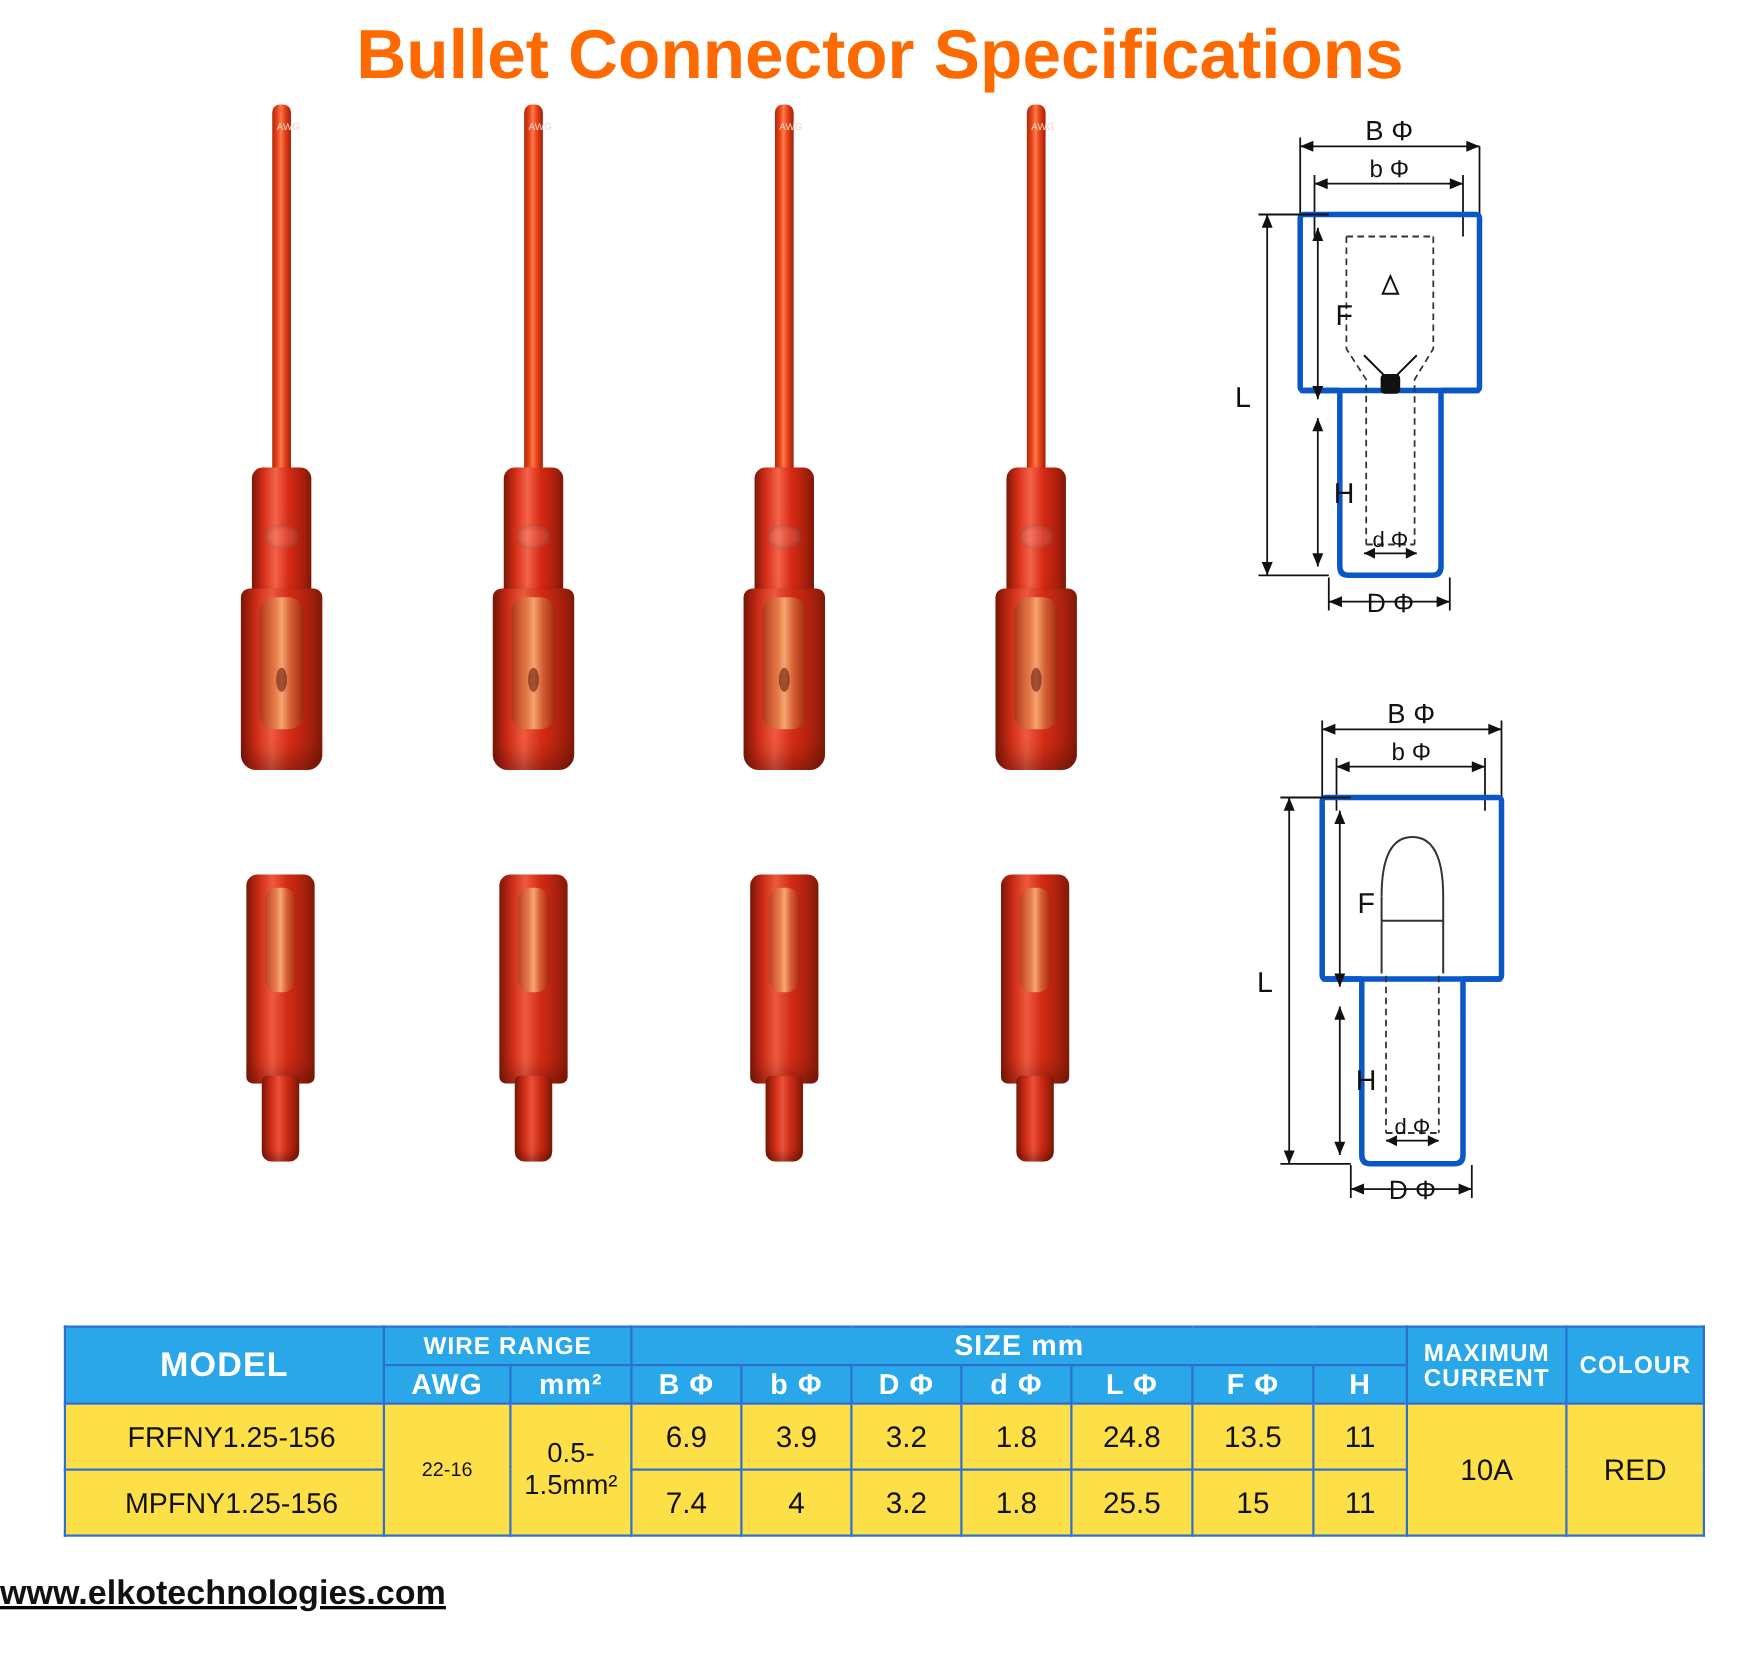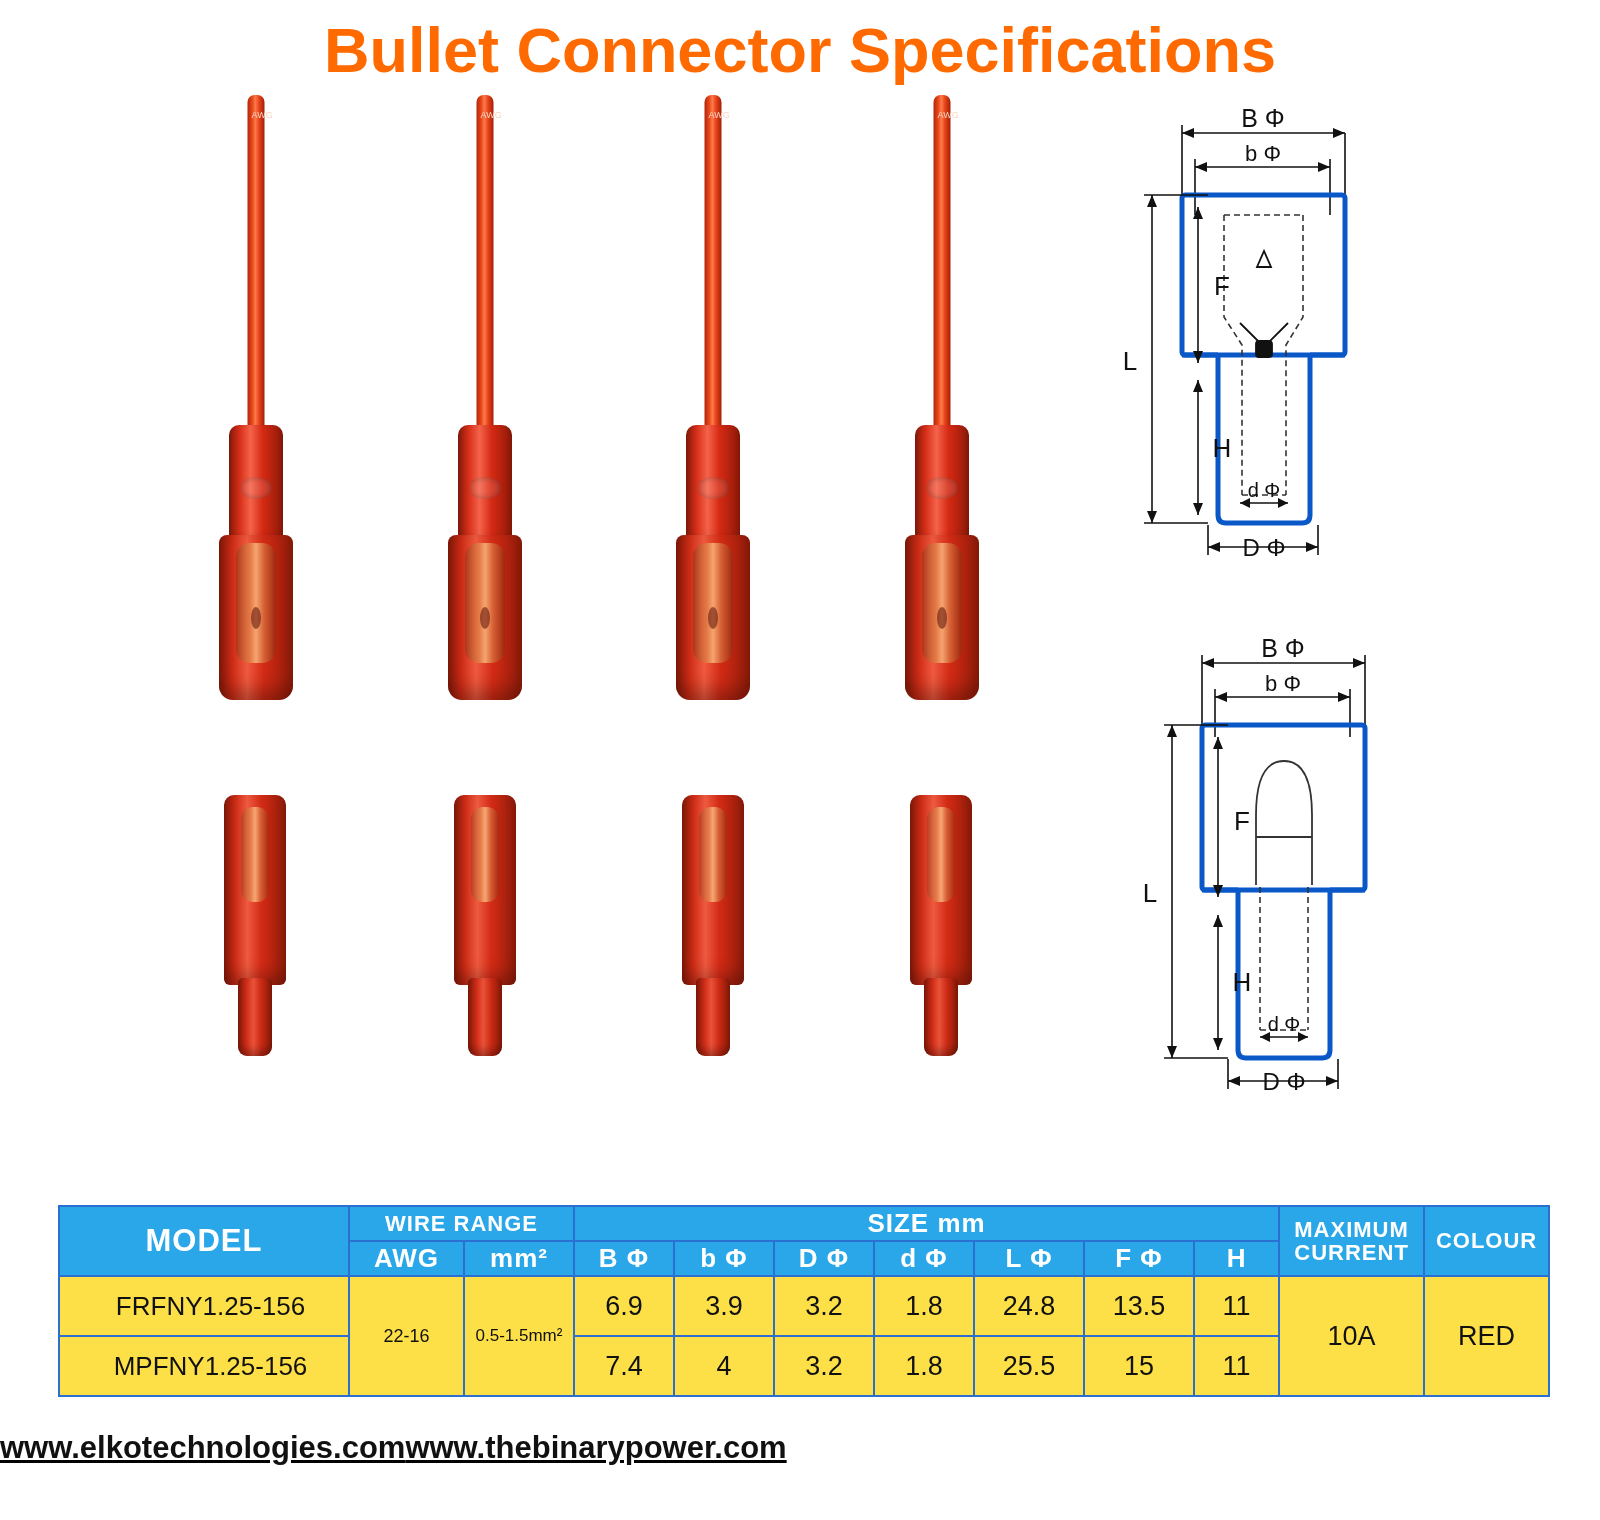--- a/index.html
+++ b/index.html
@@ -212,21 +212,21 @@
     letter-spacing: 1px;
   }
   .h-model { font-size: 31px; }
   .h-wire  { font-size: 22px; letter-spacing: 2px; }
   .h-size  { font-size: 26px; letter-spacing: 1px; }
   .h-sub   { font-size: 26px; }
   .h-max   { font-size: 22px; line-height: 1.05; }
   .h-col   { font-size: 22px; letter-spacing: 1px; margin-left: 15px; }
   tbody td { height: 56px; font-size: 27px; background: #fde047; }
   td.model-cell { font-size: 26px; padding-left: 14px; text-align: left; }
-  td.mm2-cell { font-size: 17px; }
+  td.mm2-cell { font-size: 25px; }
   td.awg-cell { font-size: 18px; }
 
   
   .footer {
     position: absolute;
     left: 0;
     top: 1430px;
     width: 1600px;
     display: flex;
     justify-content: flex-start;
@@ -521,16 +521,15 @@
           <td>25.5</td>
           <td>15</td>
           <td>11</td>
         </tr>
       </tbody>
     </table>
   </div>
 
   <div class="footer">
     <span>www.elkotechnologies.com</span>
-    <span>www.thebinarypower.com</span>
   </div>
 
 </div>
 
 </body></html>

